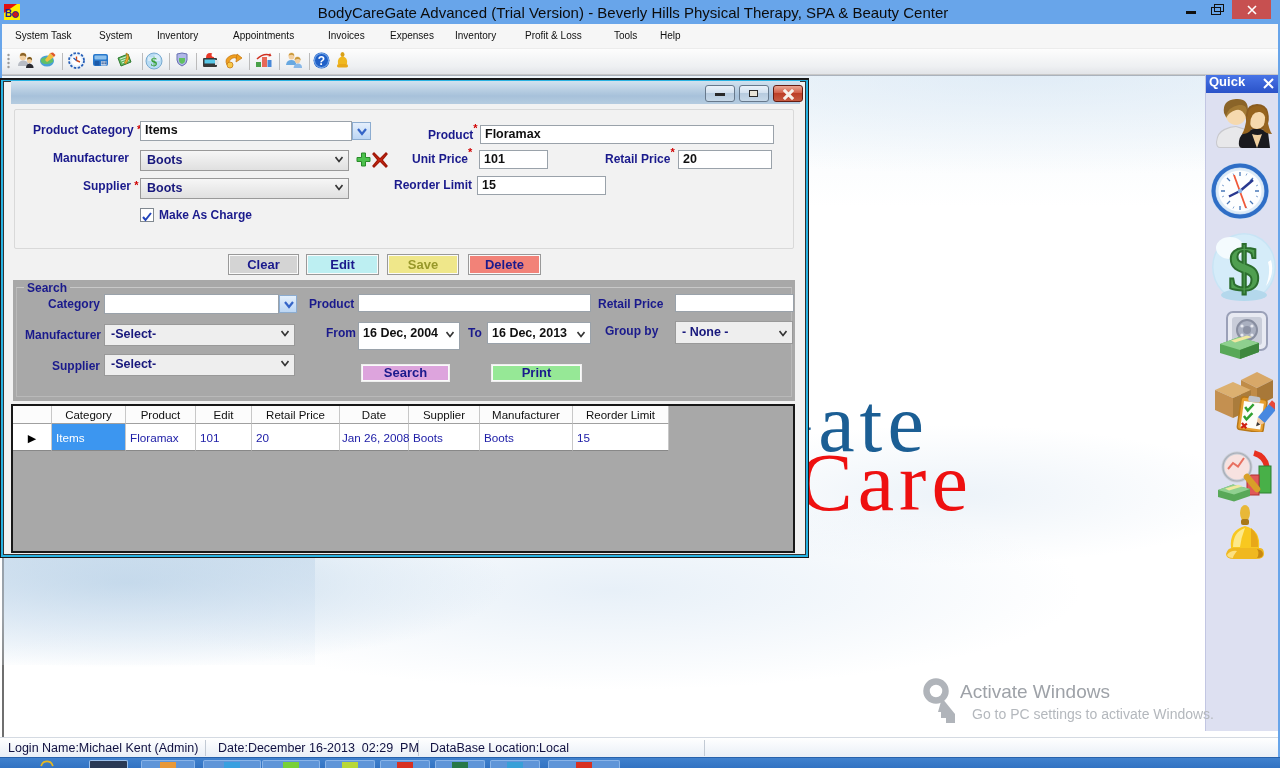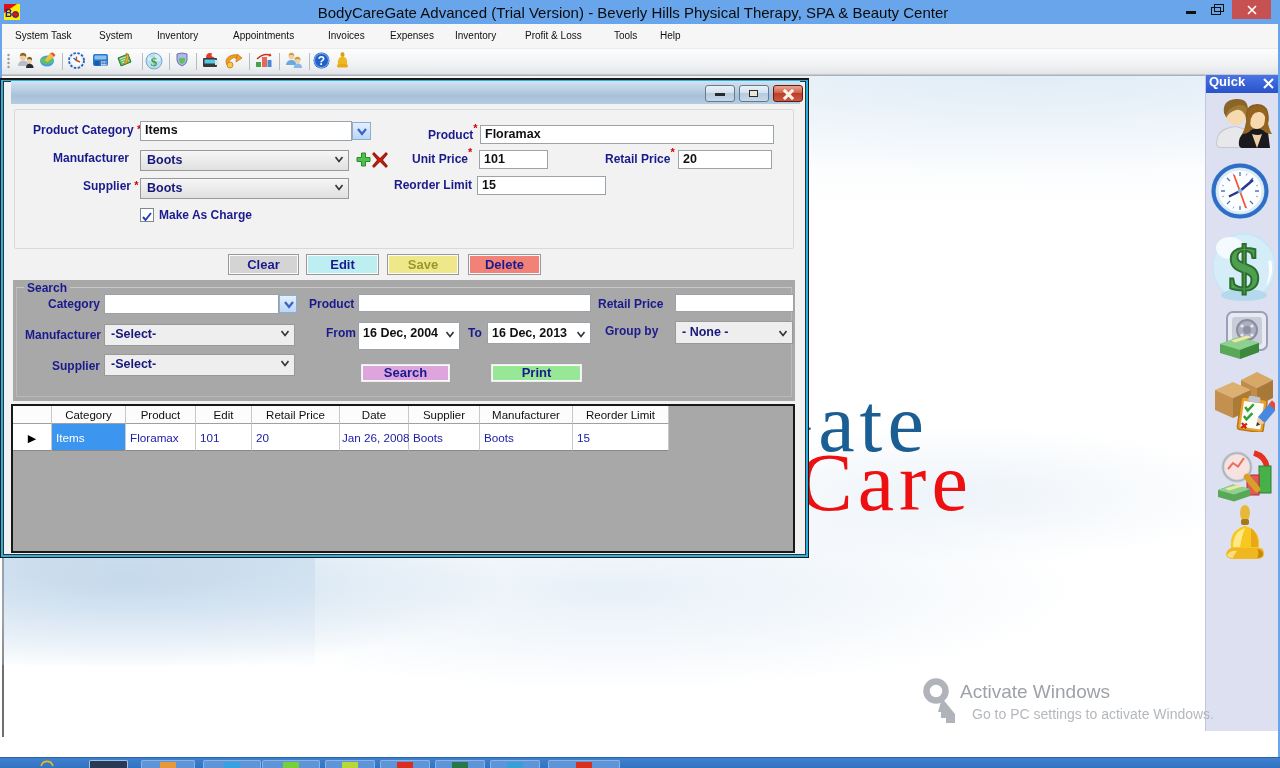--- a/index.html
+++ b/index.html
@@ -485,20 +485,28 @@
           <circle cx="8.5" cy="8.5" r="7" fill="none" stroke="#88b8f0" stroke-width="1"></circle>
           <text x="8.5" y="13" font-size="12" font-weight="bold" fill="#fff" text-anchor="middle">?</text>
         </svg></span>
     <span id="ti13" class="ticon" style="left:334px;"><svg width="13" height="17" viewBox="0 0 13 17">
           <ellipse cx="6.5" cy="2.5" rx="2" ry="2.5" fill="#d8a018"></ellipse>
           <path d="M2 12 Q1 5 6.5 4.5 Q12 5 11 12 Z" fill="#f0b820"></path>
           <path d="M1 14 Q1 12 3 12 L10 12 Q12 12 12 14 Q12 15.5 9 15.5 L4 15.5 Q1 15.5 1 14Z" fill="#e8a818"></path>
         </svg></span>
   </div>
 
+  <div class="abs" id="statusbar">
+    <span style="left:8px;">Login Name:Michael Kent (Admin)</span>
+    <span style="left:218px;">Date:December 16-2013&nbsp; 02:29&nbsp; PM</span>
+    <span style="left:430px;">DataBase Location:Local</span>
+    <i style="left:205px;"></i>
+      <i style="left:418px;"></i>
+      <i style="left:704px;"></i>
+  </div>
 
   <div class="abs" id="taskbar">
       <svg class="tico" style="left:40px; top:2px;" width="24" height="9" viewBox="0 0 24 9">
         <path d="M2 9 Q4 1 12 1 Q20 1 22 9" fill="none" stroke="#e8b820" stroke-width="3"></path>
       </svg>
       <span class="tbtn" style="left:89px; width:39px; background:#2a3a55; border-color:#9cc0ea;"></span>
       <span class="tbtn" style="left:141px; width:54px;"></span>
       <span class="tico" style="left:160px; width:16px; background:#e89838; height:8px;"></span>
       <span class="tbtn" style="left:203px; width:58px;"></span>
       <span class="tico" style="left:224px; width:16px; background:#38a0e0; height:8px;"></span>

